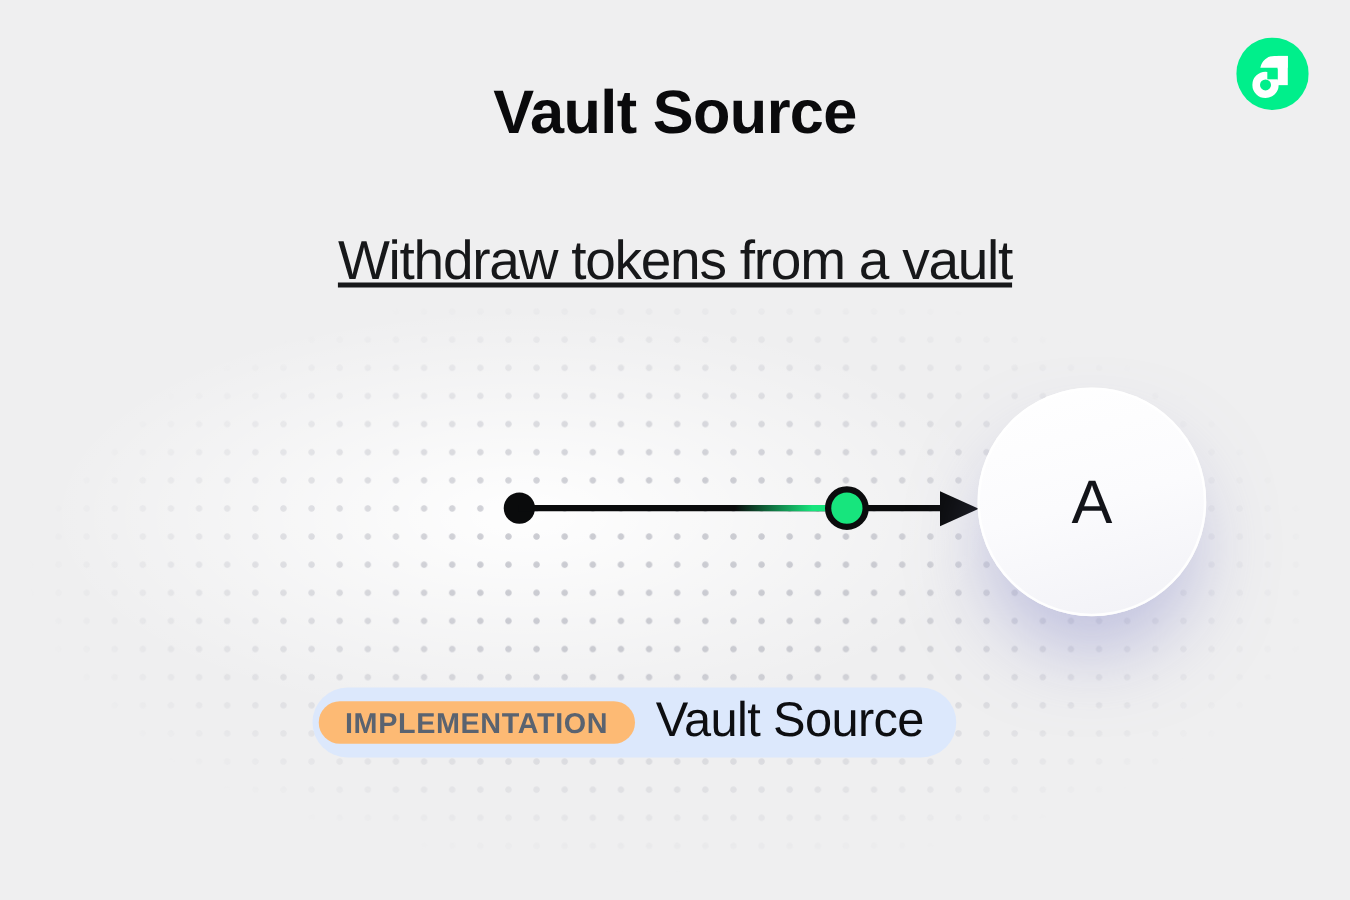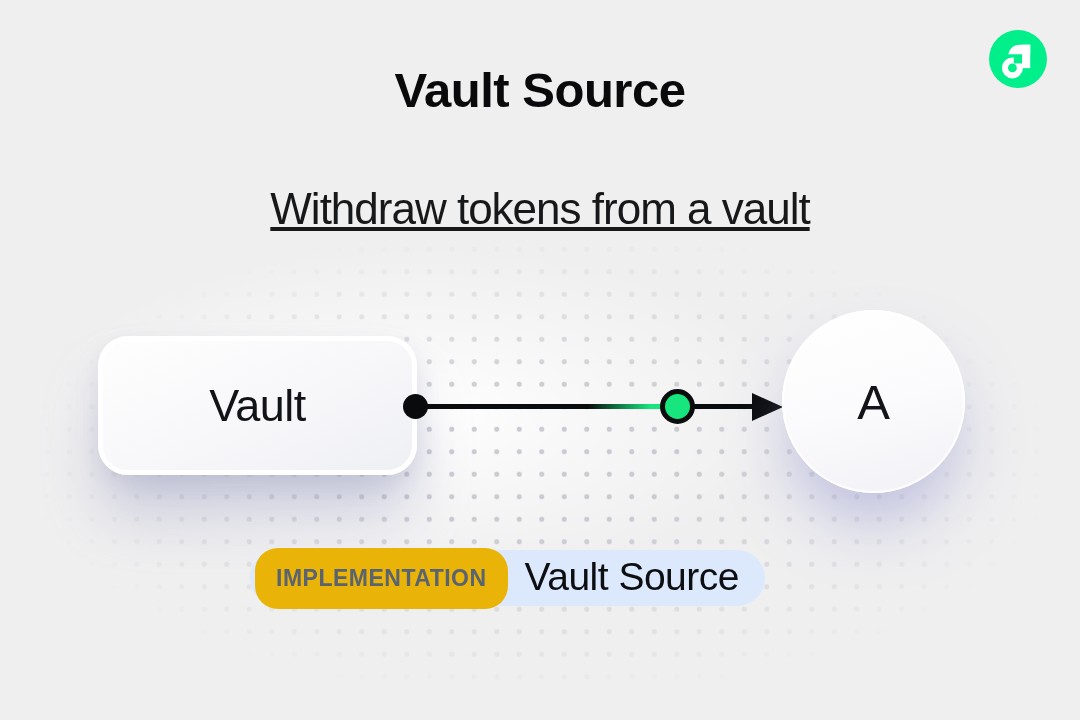--- a/index.html
+++ b/index.html
@@ -86,21 +86,21 @@
     border-left:31px solid #0a0b0c;
   }
 
   
   .badge {
     position:absolute; left:250px; top:550px; height:56px;
     box-sizing:border-box; border-radius:28px; background:#dce8fc;
     display:inline-flex; align-items:center; gap:17px; padding:0 26px 0 5px;
   }
   .badge-tag {
-    height:61px; border-radius:23px; background:#eab308;
+    height:34px; border-radius:23px; background:#fdba74;
     display:flex; align-items:center; padding:0 21px;
     font-size:23px; font-weight:700; letter-spacing:0.5px; color:#5a6370;
   }
   .badge-title {
     font-size:39px; font-weight:500; letter-spacing:-0.5px; color:#0d0e11;
     padding-bottom:2px;
   }
 </style>
 </head>
 <body>
@@ -118,23 +118,20 @@
         <rect x="31.9" y="14.2" width="7.9" height="22.6"></rect>
       </g>
       <circle cx="22.6" cy="36.6" r="7.2" fill="none" stroke="#ffffff" stroke-width="5.9"></circle>
       <rect x="24" y="24.4" width="7.9" height="7.9" fill="#00EF8B"></rect>
     </svg>
   </div>
 
   <div class="title">Vault Source</div>
   <div class="subtitle">Withdraw tokens from a vault</div>
 
-  <div class="vault-node">
-    <span class="node-label">Vault</span>
-  </div>
 
   <div class="edge-start-dot"></div>
   <div class="edge-line"></div>
   <div class="edge-line-green"></div>
   <div class="edge-arrowhead"></div>
   <div class="edge-marker"></div>
 
   <div class="recipient-node">
     <span class="node-label">A</span>
   </div>

